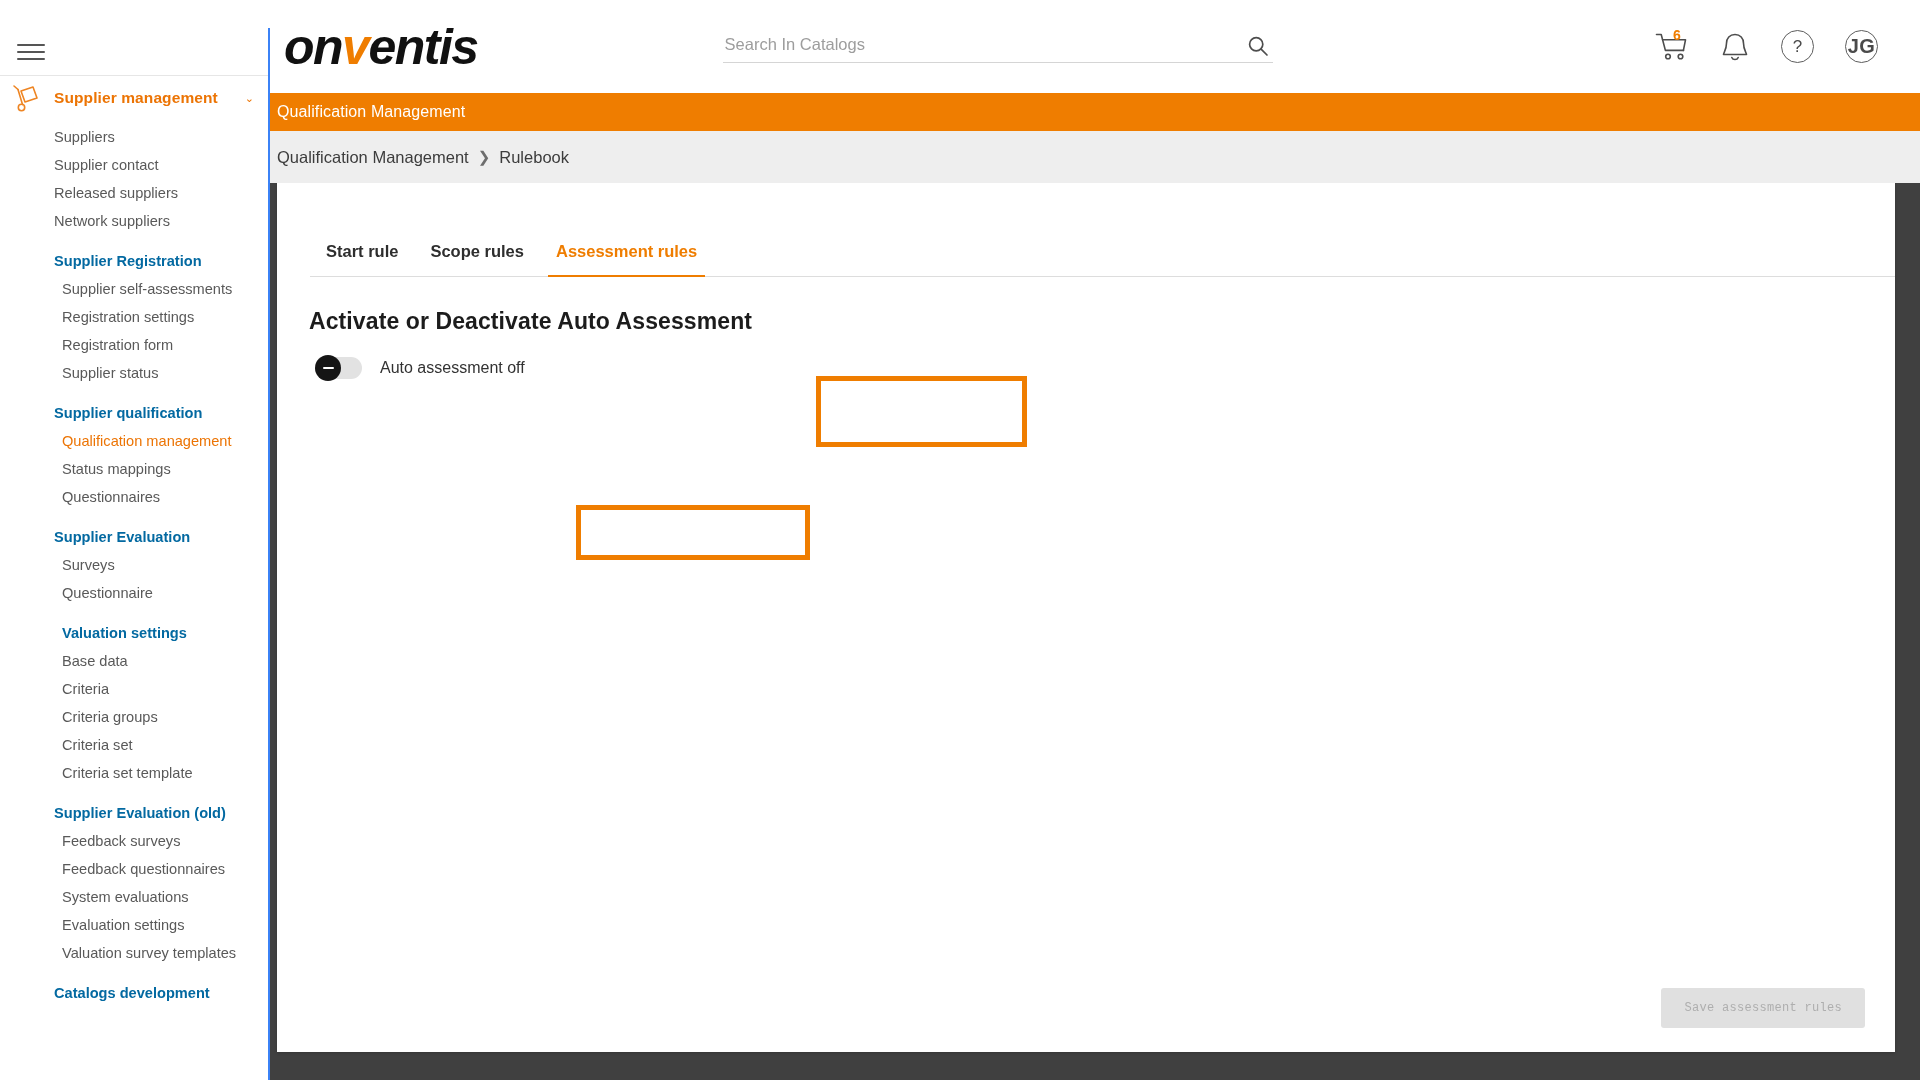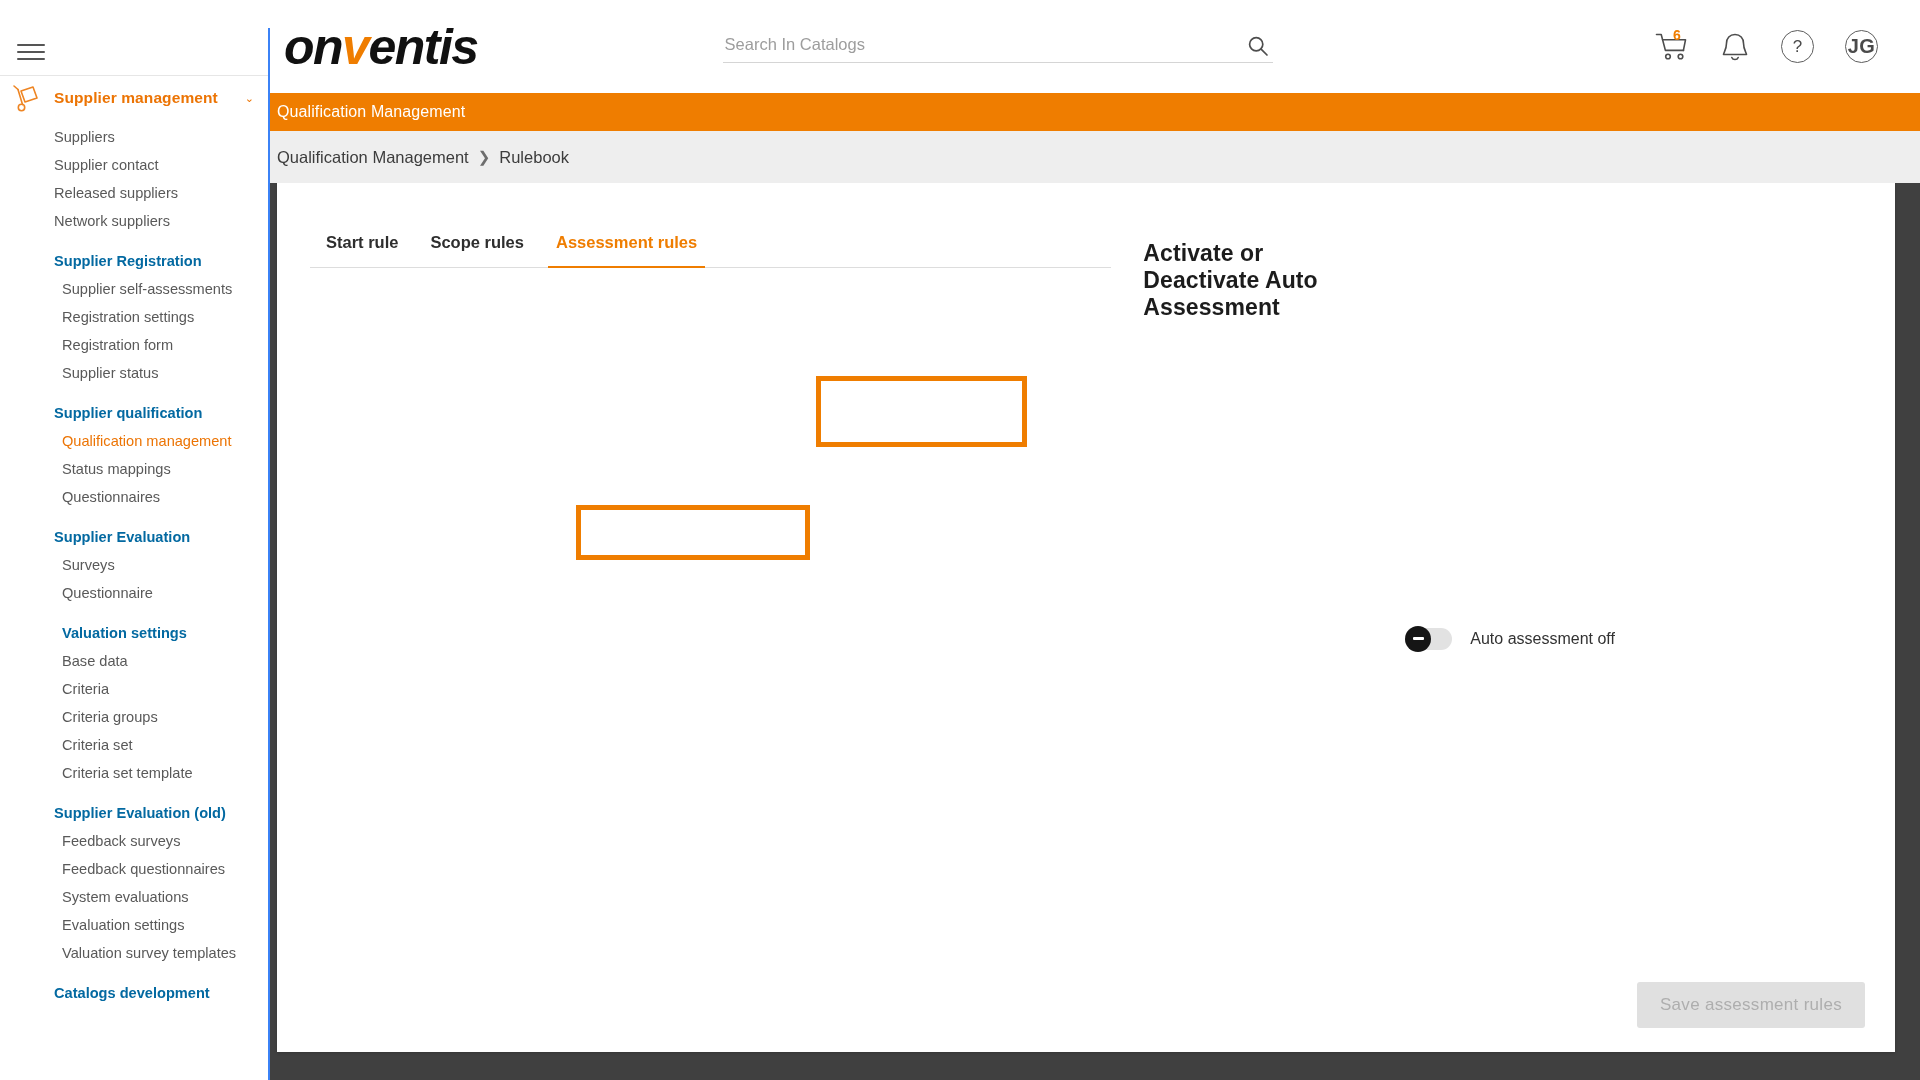--- a/index.html
+++ b/index.html
@@ -244,22 +244,23 @@
     flex: 1;
     padding: 0 25px 28px 7px;
     overflow: hidden;
   }
   .card {
     position: relative;
     background: #ffffff;
     width: 100%;
     height: 100%;
     box-shadow: 0 1px 3px rgba(0,0,0,0.16);
-    padding: 26px 0 0 0;
-    display: flex;
+    padding: 35px 0 0 0;
+    display: flex;
+    flex-direction: column;
   }
 
   .tabs {
     display: flex;
     align-items: flex-end;
     margin: 12px 0 0 33px;
     border-bottom: 1px solid #dddddd;
     width: calc(100% - 33px);
     height: 47px;
     position: relative;
@@ -332,22 +333,22 @@
   .card-footer {
     margin-top: auto;
     padding: 0 30px 24px 0;
     display: flex;
     justify-content: flex-end;
   }
   .save-btn {
     background: #e0e0e0;
     color: #aeaeae;
     border: none;
-    font-size: 17px;
-    font-family: Liberation Sans, sans-serif;
+    font-size: 12px;
+    font-family: Liberation Mono, monospace;
     padding: 13px 23px;
     border-radius: 3px;
     cursor: default;
     letter-spacing: 0.3px;
     white-space: nowrap;
   }
 
   
   .annot {
     position: absolute;

